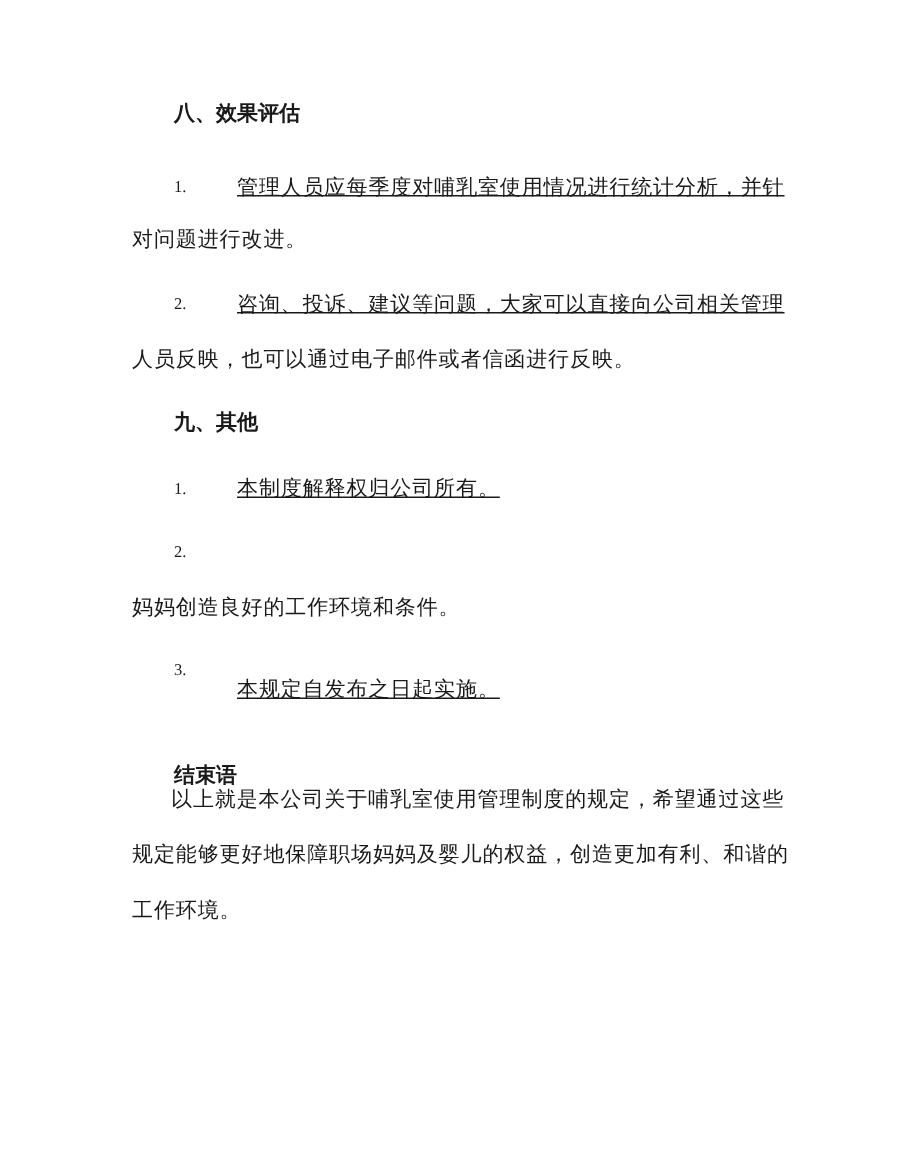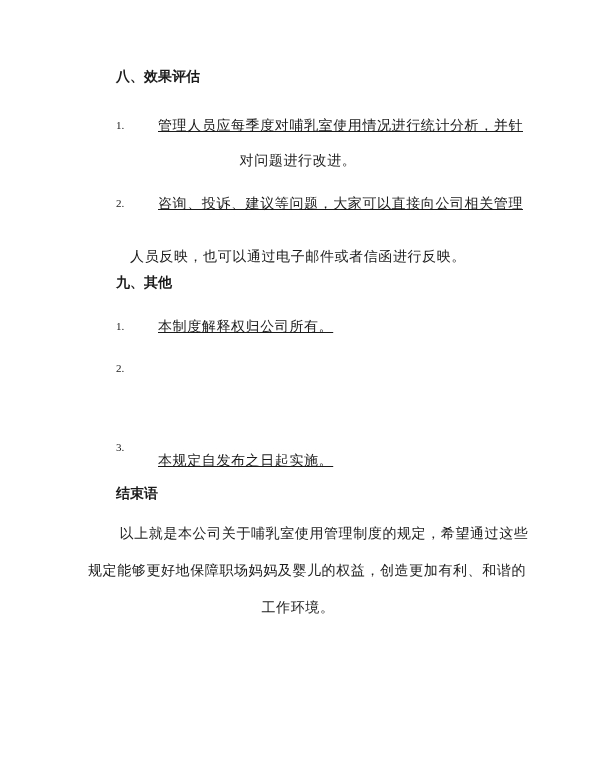--- a/index.html
+++ b/index.html
@@ -1,18 +1,18 @@
 <!DOCTYPE html>
 <html><head>
 <meta charset="utf-8">
 <style>
   html, body { margin: 0; padding: 0; background: #ffffff; }
   body { width: 600px; height: 776px; position: relative; overflow: hidden;
          font-family: "DejaVu Serif", "Liberation Serif", serif; color: #1a1a1a; }
-  .page { position: absolute; left: 0; top: 0; width: 600px; height: 776px; text-align: center; }
+  .page { position: absolute; left: 0; top: 0; width: 600px; height: 776px; }
   .line { position: absolute; left: 88px; width: 420px; font-size: 14px; line-height: 18px;
           white-space: nowrap; letter-spacing: 0.6px; }
   .heading { position: absolute; left: 116px; font-size: 14px; font-weight: bold; line-height: 18px;
              font-family: "DejaVu Sans", "Liberation Sans", sans-serif; }
   .num { position: absolute; left: 116px; font-size: 11px; line-height: 18px;
          font-family: "Liberation Serif", serif; }
   .item-text { position: absolute; left: 158px; font-size: 14px; line-height: 18px; white-space: nowrap;
                letter-spacing: 0.6px; text-decoration: underline; }
   .indent { left: 114px; }
 </style>
@@ -22,31 +22,32 @@
 <div class="page">
 
   <div class="heading" style="top:67px">八、效果评估</div>
 
   <div class="num" style="top:116px">1.</div>
   <div class="item-text" style="top:116px">管理人员应每季度对哺乳室使用情况进行统计分析，并针</div>
   <div class="line" style="top:151px">对问题进行改进。</div>
 
   <div class="num" style="top:194px">2.</div>
   <div class="item-text" style="top:194px">咨询、投诉、建议等问题，大家可以直接向公司相关管理</div>
-  <div class="line" style="top:247px">人员反映，也可以通过电子邮件或者信函进行反映。</div>
+  <div class="line" style="top:231px">人员反映，也可以通过电子邮件或者信函进行反映。</div>
 
   <div class="heading" style="top:273px">九、其他</div>
 
   <div class="num" style="top:317px">1.</div>
   <div class="item-text" style="top:317px">本制度解释权归公司所有。</div>
 
   <div class="num" style="top:359px">2.</div>
+  <div class="line" style="top:396px">妈妈创造良好的工作环境和条件。</div>
 
   <div class="num" style="top:438px">3.</div>
   <div class="item-text" style="top:451px">本规定自发布之日起实施。</div>
 
-  <div class="heading" style="top:484px">结束语</div>
+  <div class="heading" style="top:508px">结束语</div>
 
   <div class="line indent" style="top:524px">以上就是本公司关于哺乳室使用管理制度的规定，希望通过这些</div>
   <div class="line" style="top:598px">工作环境。</div>
   <div class="line" style="top:561px">规定能够更好地保障职场妈妈及婴儿的权益，创造更加有利、和谐的</div>
 
 </div>
 
 </body></html>

